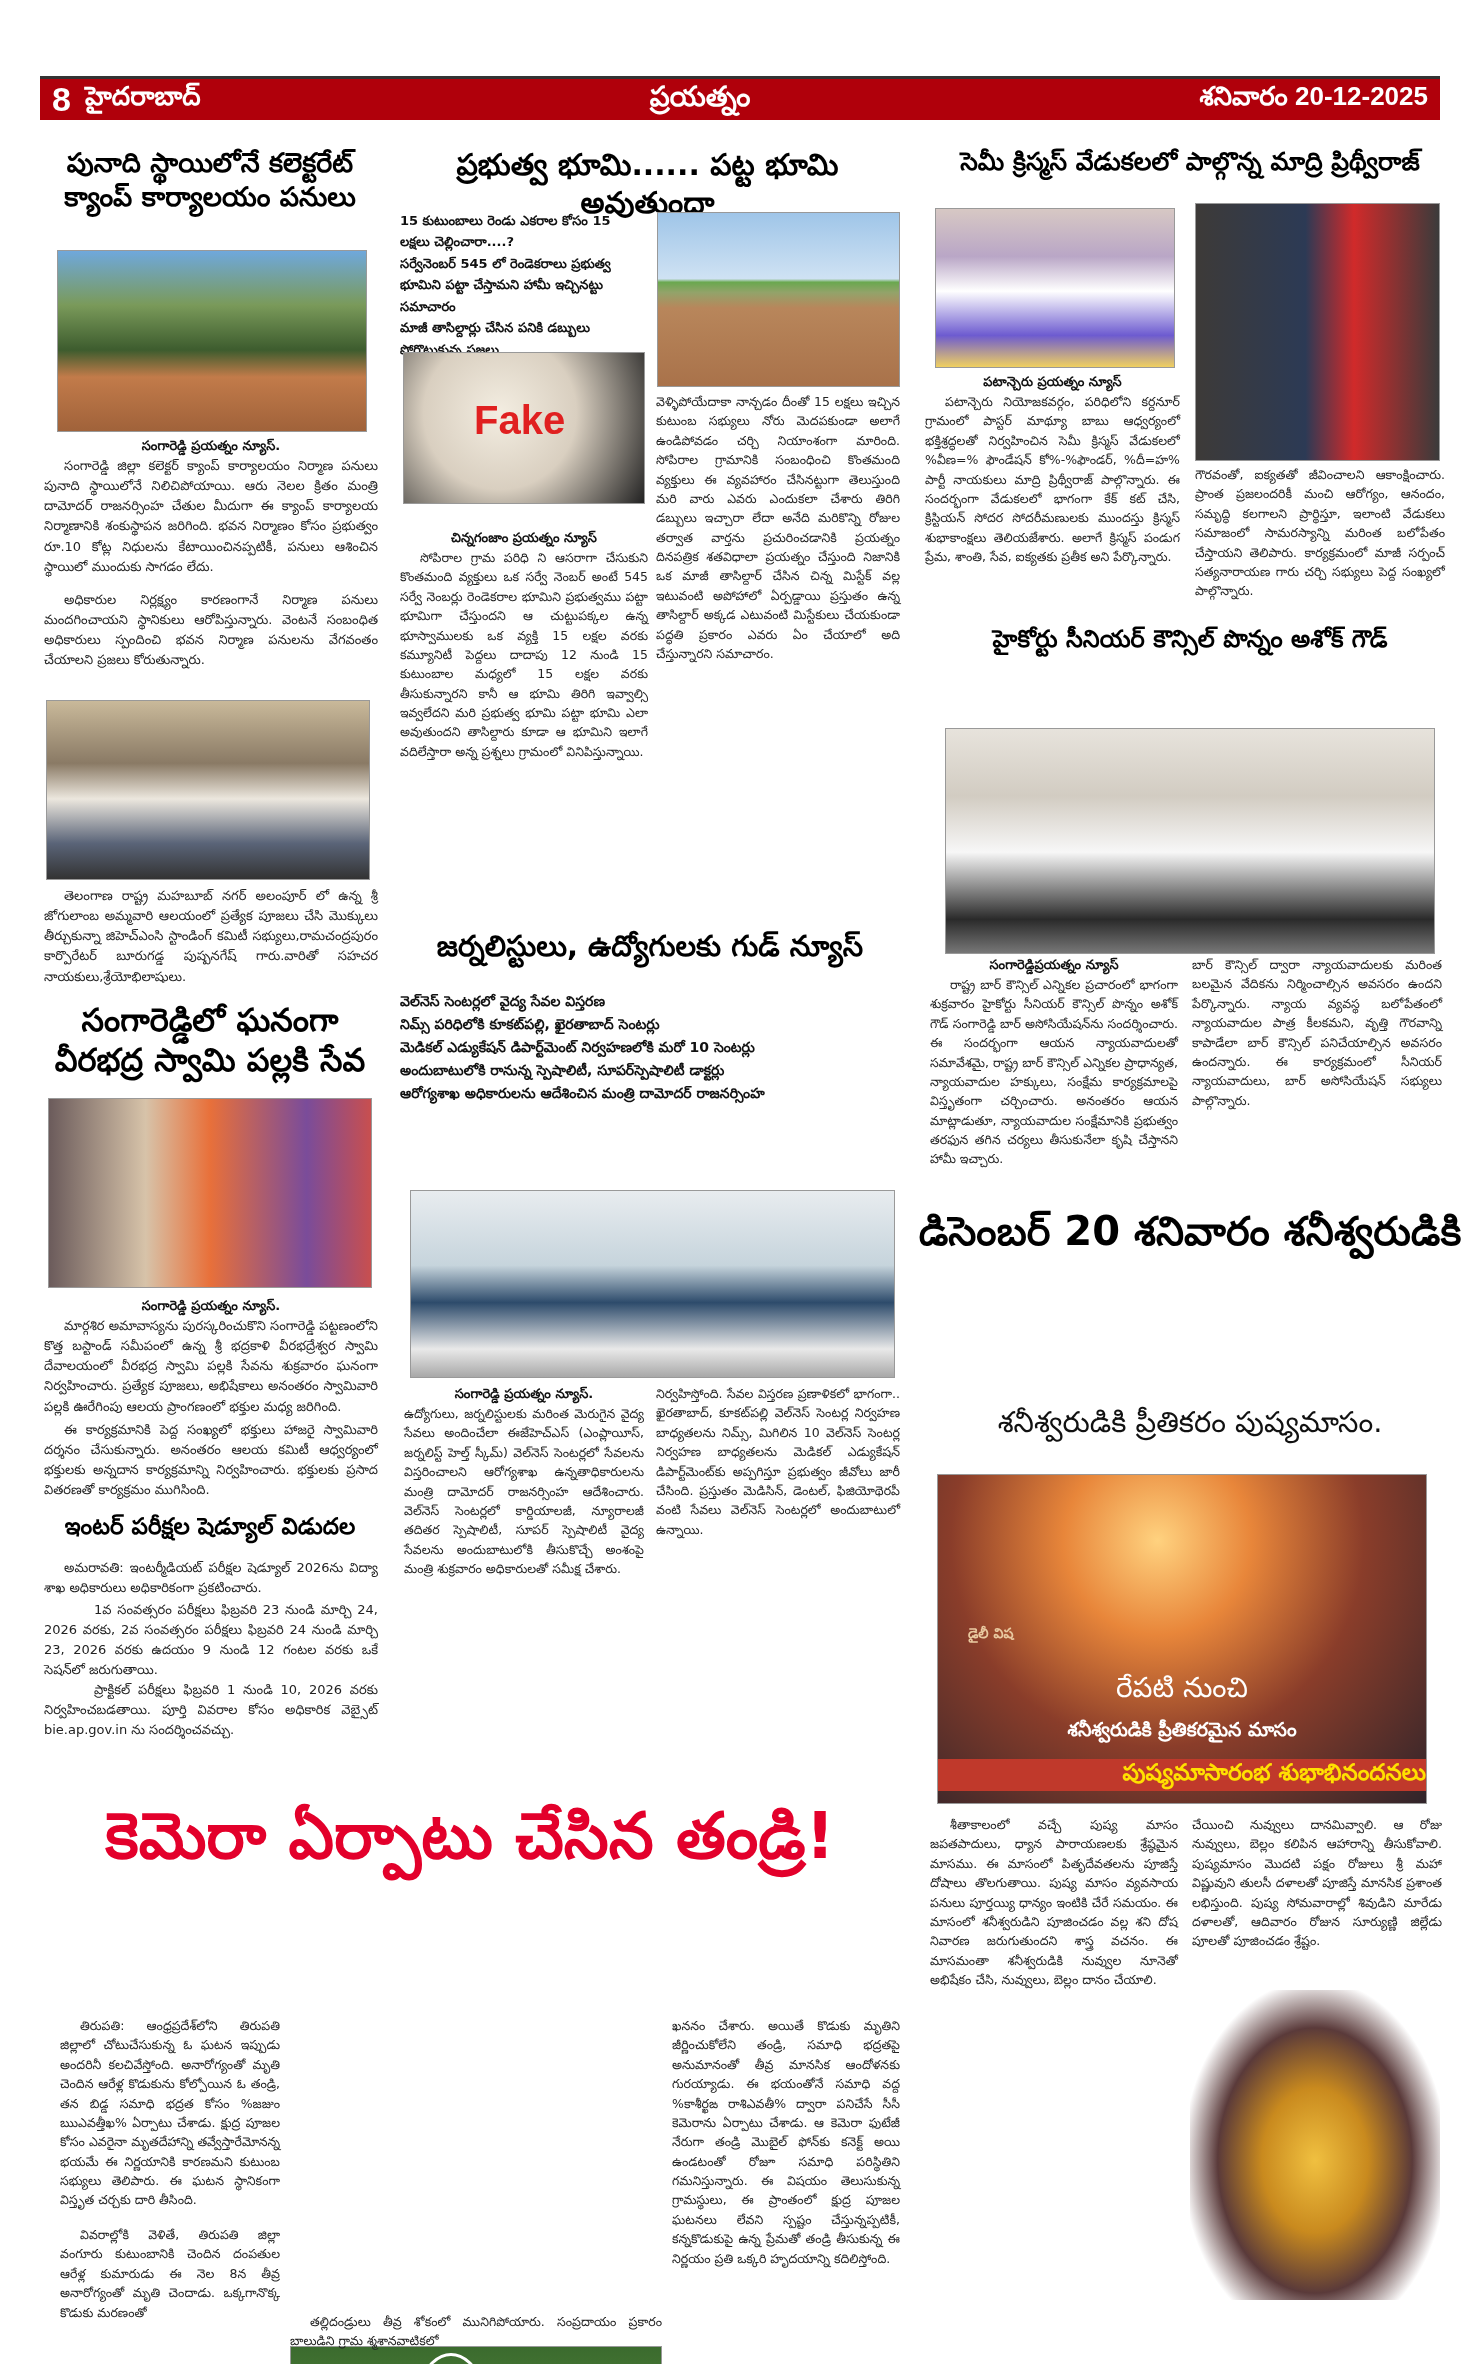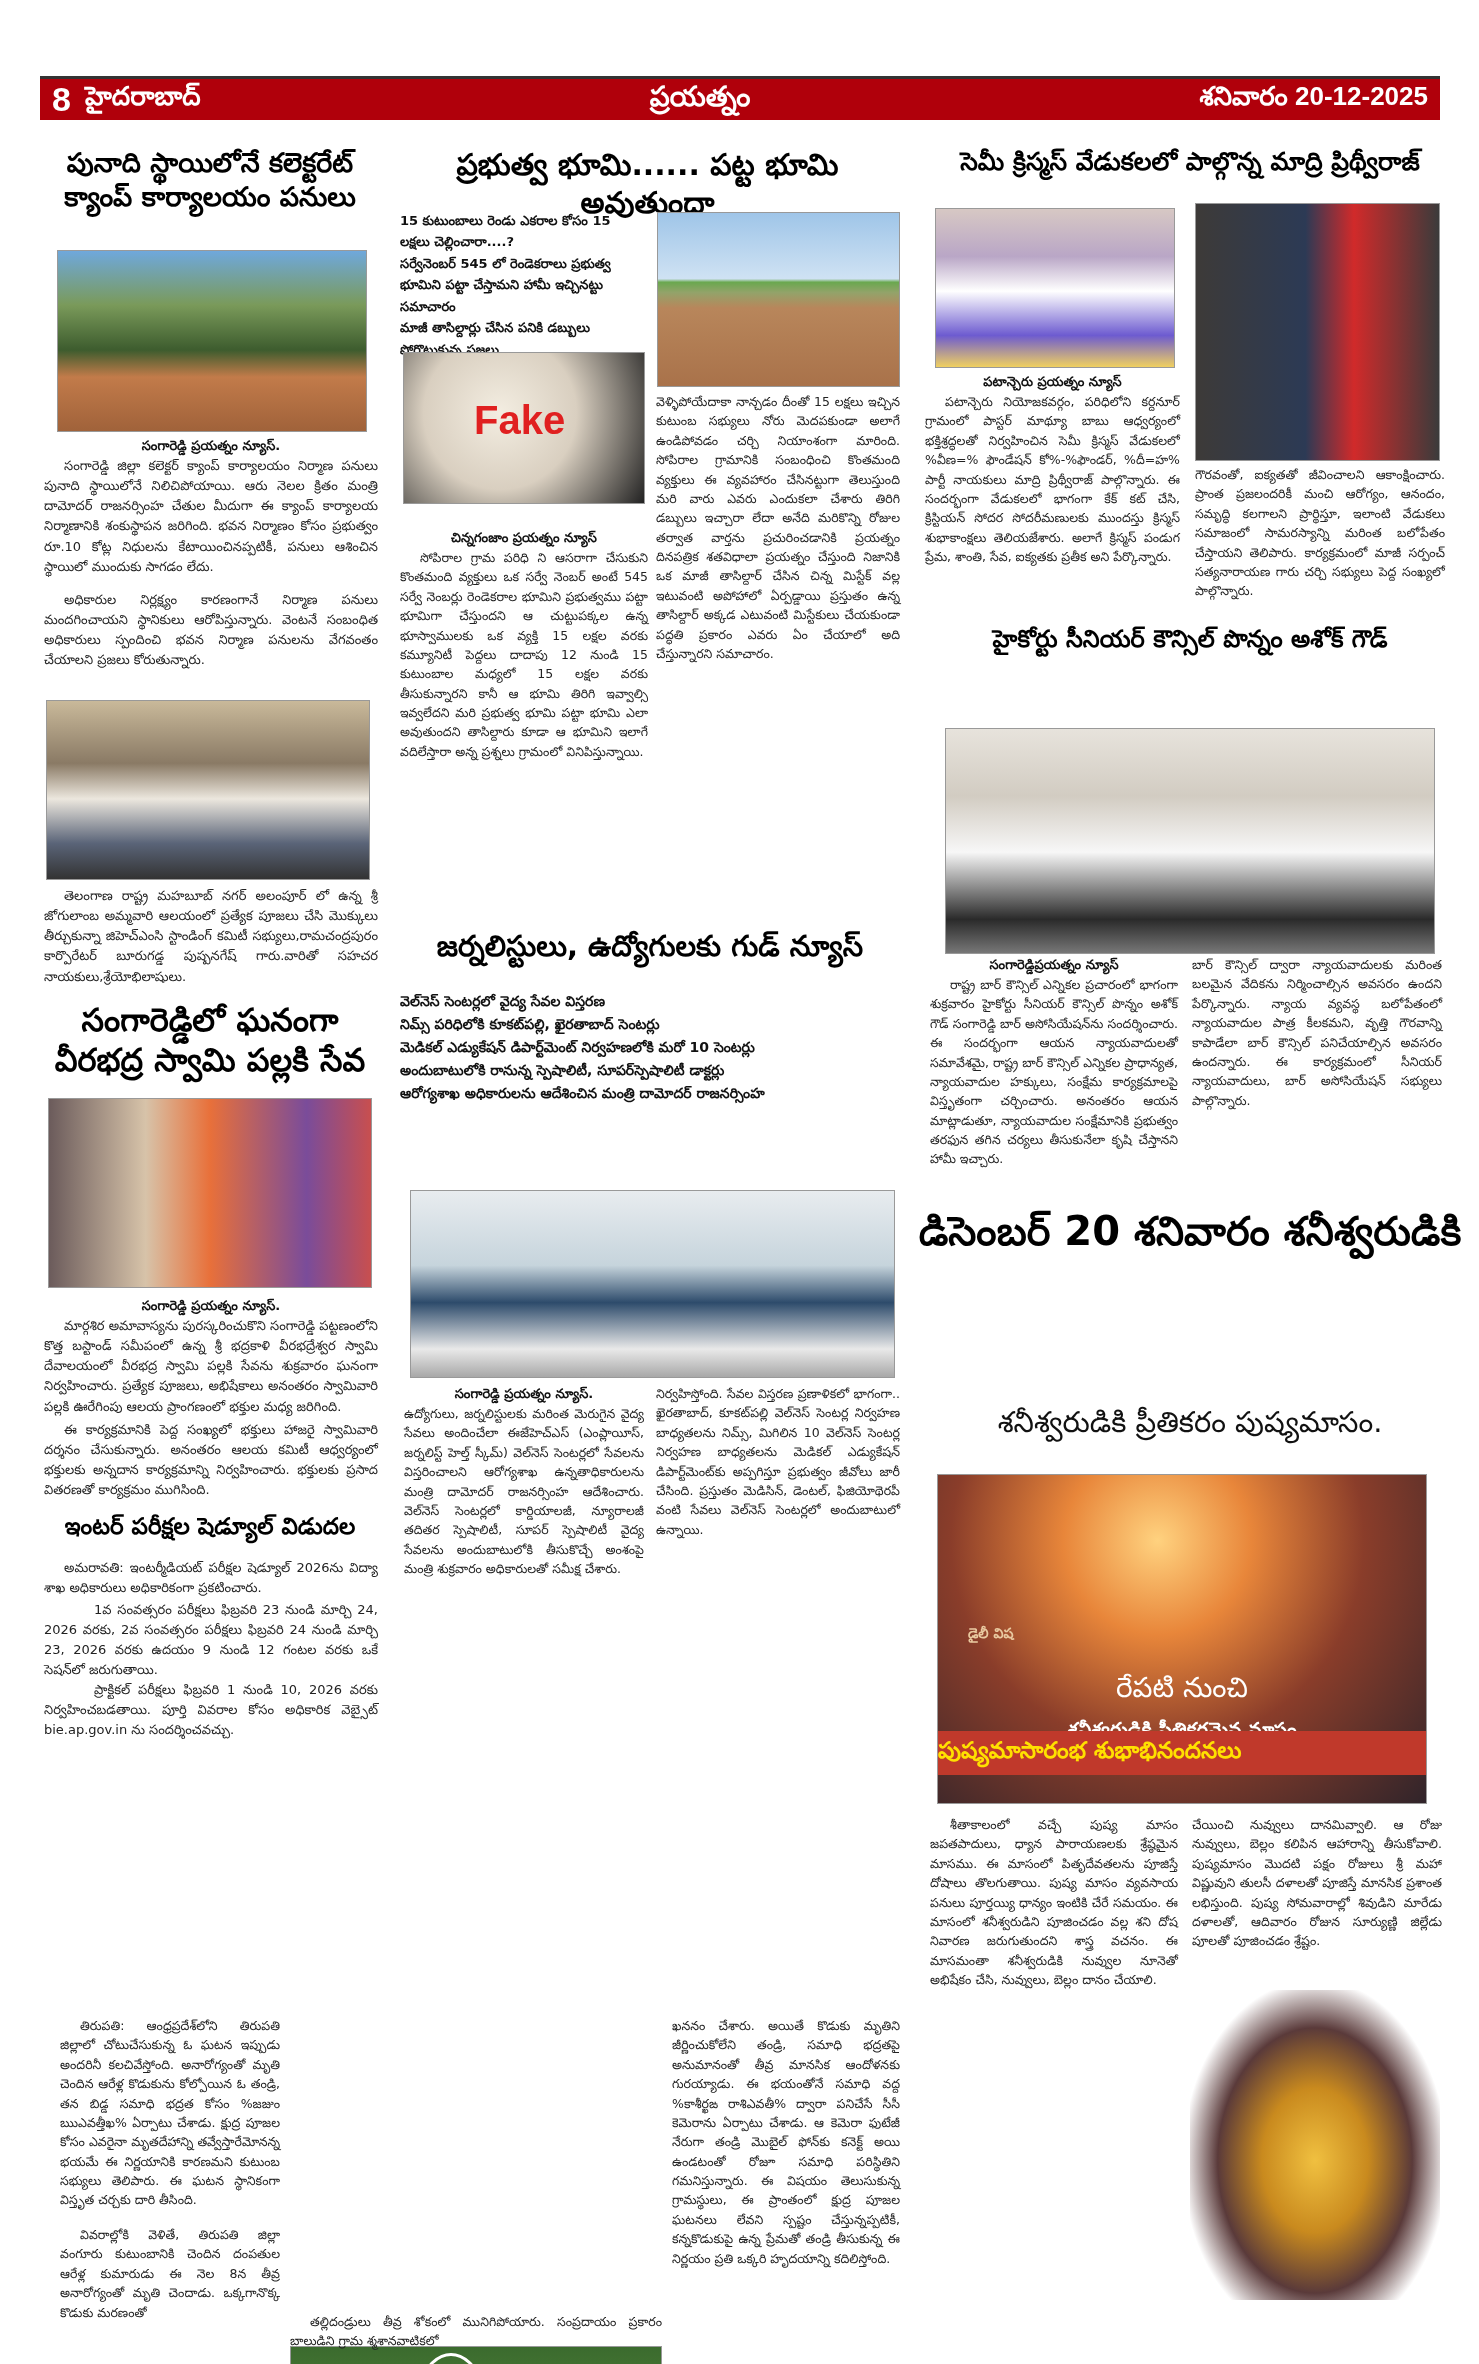--- a/index.html
+++ b/index.html
@@ -24,21 +24,21 @@
   .ph-santa{background:linear-gradient(90deg,#3d3a38 0%,#2c3a55 45%,#d12a2a 65%,#3b3b3b 100%)}
   .ph-lawyers{background:linear-gradient(#e7e3dc 0%,#d2ccc2 30%,#f7f7f7 55%,#2a2a2a 85%,#777 100%)}
   .ph-meeting{background:linear-gradient(#e8ecef 0%,#c6d4dc 40%,#2d4b6b 60%,#e9e9e9 85%,#a8a8a8 100%)}
   .ph-pooja{background:linear-gradient(90deg,#6b5b5b 0%,#d7c3a9 30%,#e8703a 50%,#7a4c9a 80%,#c84f4f 100%)}
   .ph-shani{background:radial-gradient(circle at 45% 20%,#ffd27f 0%,#e8863a 25%,#8a3d2a 55%,#30242a 100%);position:relative}
   .ph-cctv{background:linear-gradient(#3b6b2e 0%,#5a8a3c 40%,#77995a 70%,#a8b08a 100%);position:relative}
   .ph-cctv .ring{position:absolute;left:110px;top:6px;width:100px;height:220px;border:3px solid #fff;border-radius:50%}
   .ph-idol{background:radial-gradient(ellipse at 50% 55%,#f0c040 0%,#c98a1e 30%,#5a3a3a 55%,#fff 75%)}
   .shani-t1{position:absolute;left:0;right:0;bottom:92px;text-align:center;color:#fff;font-size:28px}
   .shani-t2{position:absolute;left:0;right:0;bottom:58px;text-align:center;color:#fff;font-weight:bold;font-size:19px}
-  .shani-t3{position:absolute;left:0;right:0;bottom:28px;text-align:left;color:#ffe000;font-weight:bold;font-size:23px;background:#c0392b;padding:6px 0}
+  .shani-t3{position:absolute;left:0;right:0;bottom:12px;text-align:right;color:#ffe000;font-weight:bold;font-size:23px;background:#c0392b;padding:0 0}
   .redhead{color:#e3002b;font-weight:bold;text-align:center;font-size:64px;line-height:1.45}
 </style>
 </head>
 <body>
 
 <div class="abs masthead">
   <div class="mh-left">
     <span class="mh-pg">8</span>
     <span>హైదరాబాద్</span>
   </div>
@@ -122,20 +122,21 @@
   <div class="shani-t1">రేపటి నుంచి</div>
   <div class="shani-t2">శనీశ్వరుడికి ప్రీతికరమైన మాసం</div>
   <div class="shani-t3">పుష్యమాసారంభ శుభాభినందనలు</div>
   <div class="abs" style="left:30px;top:150px;color:#e9c9a0;font-size:14px;font-weight:bold">డైలీ విష</div>
 </div>
 <div class="abs body" style="left:930px;top:1815px;width:248px;text-indent:20px;font-size:12.5px">శీతాకాలంలో వచ్చే పుష్య మాసం జపతపాదులు, ధ్యాన పారాయణలకు శ్రేష్ఠమైన మాసము. ఈ మాసంలో పితృదేవతలను పూజిస్తే దోషాలు తొలగుతాయి. పుష్య మాసం వ్యవసాయ పనులు పూర్తయ్యి ధాన్యం ఇంటికి చేరే సమయం. ఈ మాసంలో శనీశ్వరుడిని పూజించడం వల్ల శని దోష నివారణ జరుగుతుందని శాస్త్ర వచనం. ఈ మాసమంతా శనీశ్వరుడికి నువ్వుల నూనెతో అభిషేకం చేసి, నువ్వులు, బెల్లం దానం చేయాలి.</div>
 <div class="abs body" style="left:1192px;top:1815px;width:250px;font-size:12.5px">చేయించి నువ్వులు దానమివ్వాలి. ఆ రోజు నువ్వులు, బెల్లం కలిపిన ఆహారాన్ని తీసుకోవాలి. పుష్యమాసం మొదటి పక్షం రోజులు శ్రీ మహా విష్ణువుని తులసీ దళాలతో పూజిస్తే మానసిక ప్రశాంత లభిస్తుంది. పుష్య సోమవారాల్లో శివుడిని మారేడు దళాలతో, ఆదివారం రోజున సూర్యుణ్ణి జిల్లేడు పూలతో పూజించడం శ్రేష్టం.</div>
 <div class="abs photo ph-idol" style="left:1190px;top:1990px;width:250px;height:310px;border:none"></div>
 
 <div class="abs redhead" style="left:30px;top:1790px;width:880px">
+  <div>కెమెరా ఏర్పాటు చేసిన తండ్రి!</div>
 </div>
 <div class="abs body" style="left:60px;top:2016px;width:220px;text-indent:20px;font-size:12.5px">తిరుపతి: ఆంధ్రప్రదేశ్‌లోని తిరుపతి జిల్లాలో చోటుచేసుకున్న ఓ ఘటన ఇప్పుడు అందరినీ కలచివేస్తోంది. అనారోగ్యంతో మృతి చెందిన ఆరేళ్ల కొడుకును కోల్పోయిన ఓ తండ్రి, తన బిడ్డ సమాధి భద్రత కోసం %జజుం ఋఎవత్తీఖ% ఏర్పాటు చేశాడు. క్షుద్ర పూజల కోసం ఎవరైనా మృతదేహాన్ని తవ్వేస్తారేమోనన్న భయమే ఈ నిర్ణయానికి కారణమని కుటుంబ సభ్యులు తెలిపారు. ఈ ఘటన స్థానికంగా విస్తృత చర్చకు దారి తీసింది.</div>
 <div class="abs body" style="left:60px;top:2225px;width:220px;text-indent:20px;font-size:12.5px">వివరాల్లోకి వెళితే, తిరుపతి జిల్లా వంగూరు కుటుంబానికి చెందిన దంపతుల ఆరేళ్ల కుమారుడు ఈ నెల 8న తీవ్ర అనారోగ్యంతో మృతి చెందాడు. ఒక్కగానొక్క కొడుకు మరణంతో</div>
 <div class="abs photo ph-cctv" style="left:290px;top:2016px;width:372px;height:290px">
   <div class="ring"></div>
 </div>
 <div class="abs body" style="left:290px;top:2312px;width:372px;text-indent:20px;font-size:12.5px">తల్లిదండ్రులు తీవ్ర శోకంలో మునిగిపోయారు. సంప్రదాయం ప్రకారం బాలుడిని గ్రామ శ్మశానవాటికలో</div>
 <div class="abs body" style="left:672px;top:2016px;width:228px;font-size:12.5px">ఖననం చేశారు. అయితే కొడుకు మృతిని జీర్ణించుకోలేని తండ్రి, సమాధి భద్రతపై అనుమానంతో తీవ్ర మానసిక ఆందోళనకు గురయ్యాడు. ఈ భయంతోనే సమాధి వద్ద %కాశీర్ఖఙ రాశిఎవతీ% ద్వారా పనిచేసే సీసీ కెమెరాను ఏర్పాటు చేశాడు. ఆ కెమెరా ఫుటేజీ నేరుగా తండ్రి మొబైల్ ఫోన్‌కు కనెక్ట్ అయి ఉండటంతో రోజూ సమాధి పరిస్థితిని గమనిస్తున్నారు. ఈ విషయం తెలుసుకున్న గ్రామస్థులు, ఈ ప్రాంతంలో క్షుద్ర పూజల ఘటనలు లేవని స్పష్టం చేస్తున్నప్పటికీ, కన్నకొడుకుపై ఉన్న ప్రేమతో తండ్రి తీసుకున్న ఈ నిర్ణయం ప్రతి ఒక్కరి హృదయాన్ని కదిలిస్తోంది.</div>
 
 </body></html>

